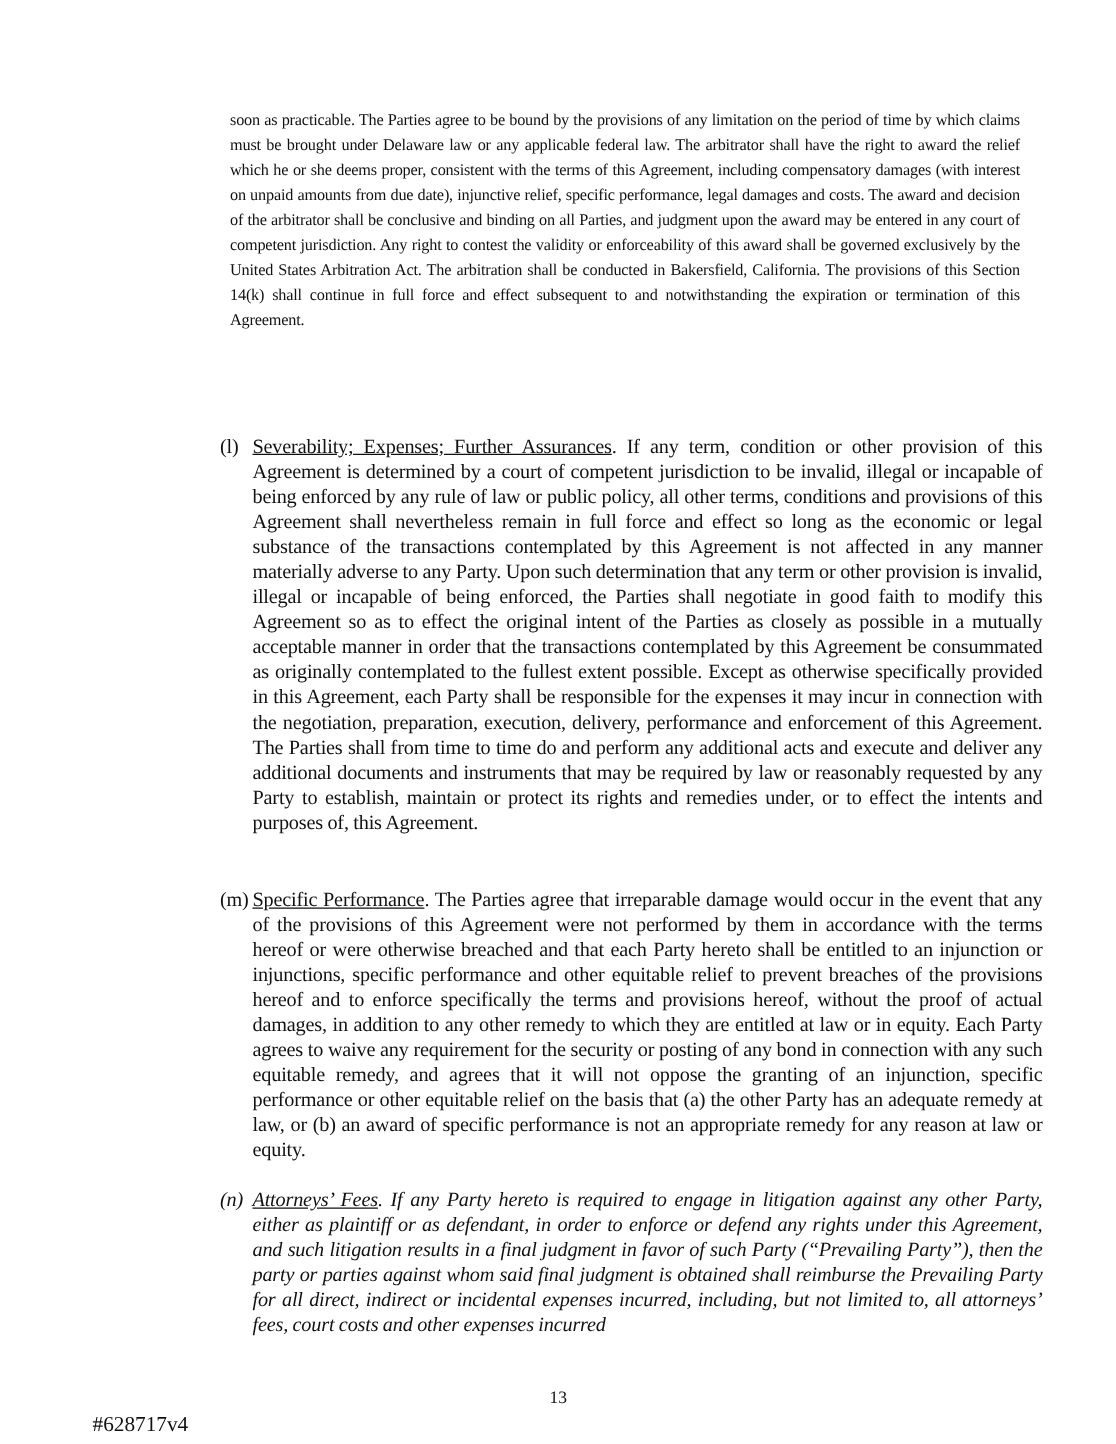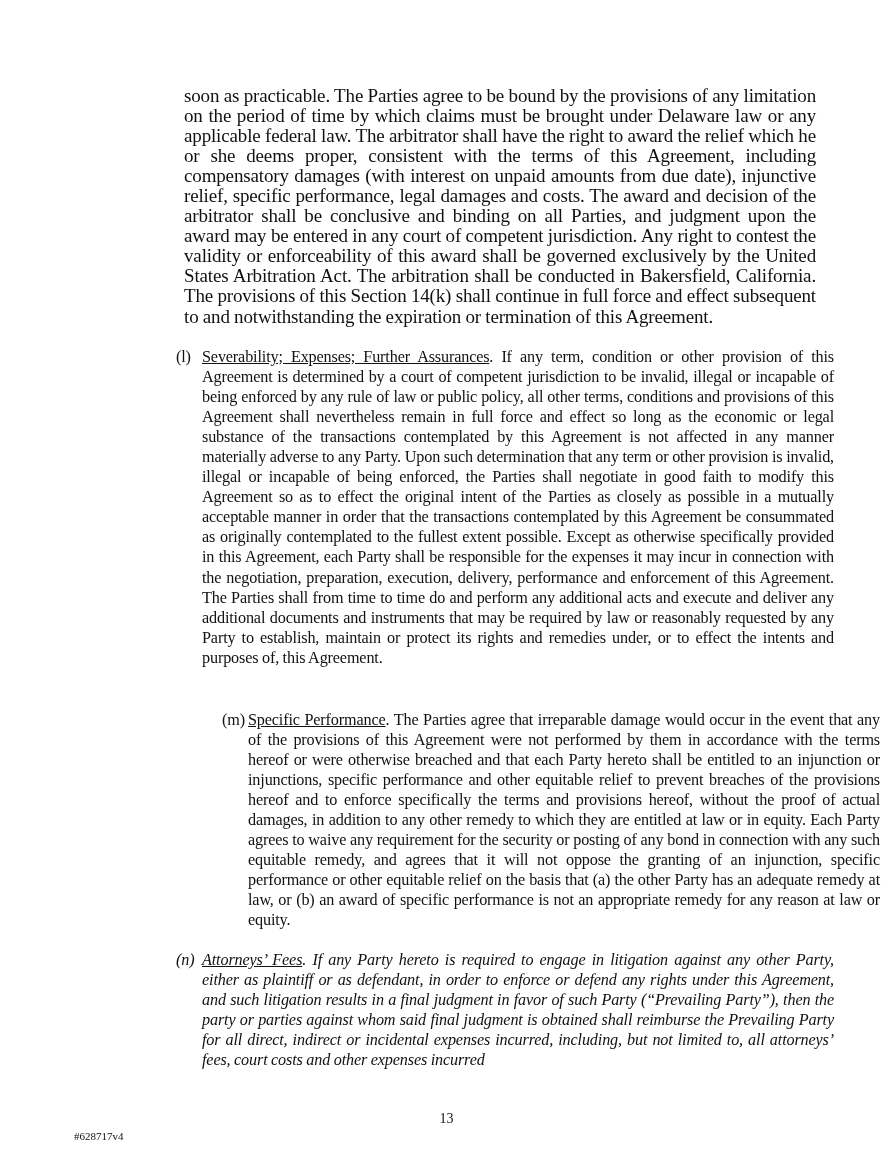--- a/index.html
+++ b/index.html
@@ -1,43 +1,43 @@
 <!DOCTYPE html>
 <html><head>
   <meta charset="utf-8">
   <style>
     html, body { margin: 0; padding: 0; background: #ffffff; }
     body { width: 893px; height: 1155px; position: relative; overflow: hidden;
       font-family: "Liberation Serif", "DejaVu Serif", serif; color: #111; }
     .page { position: absolute; left: 0; top: 0; width: 893px; height: 1155px; }
-    .para { position: absolute; left: 184px; width: 632px; font-size: 19px; line-height: 20.05px;
+    .para { position: absolute; left: 184px; width: 632px; font-size: 13px; line-height: 20.05px;
       text-align: justify; letter-spacing: -0.15px; word-spacing: -0.3px; }
     .item { position: absolute; left: 176px; width: 658px; font-size: 16.2px; line-height: 20.05px;
       text-align: justify; letter-spacing: -0.15px; word-spacing: -0.3px; }
     .item .body { display: block; padding-left: 26px; text-indent: -26px; }
     .marker { display: inline-block; width: 26px; text-indent: 0; }
     .marker.m { width: 26px; }
     .heading { text-decoration: underline; }
     .footer-page { position: absolute; left: 0; width: 893px; top: 1111px; text-align: center; font-size: 14px; }
-    .footer-doc { position: absolute; left: 74px; top: 1130px; font-size: 11px; }
+    .footer-doc { position: absolute; left: 74px; top: 1130px; font-size: 17px; }
   </style>
 </head>
 <body>
 
 <div class="page">
 
   <div class="para" style="top:86px;">soon as practicable. The Parties agree to be bound by the provisions of any limitation on the period of time by which claims must be brought under Delaware law or any applicable federal law. The arbitrator shall have the right to award the relief which he or she deems proper, consistent with the terms of this Agreement, including compensatory damages (with interest on unpaid amounts from due date), injunctive relief, specific performance, legal damages and costs. The award and decision of the arbitrator shall be conclusive and binding on all Parties, and judgment upon the award may be entered in any court of competent jurisdiction. Any right to contest the validity or enforceability of this award shall be governed exclusively by the United States Arbitration Act. The arbitration shall be conducted in Bakersfield, California. The provisions of this Section 14(k) shall continue in full force and effect subsequent to and notwithstanding the expiration or termination of this Agreement.</div>
 
   <div class="item" style="top:347px;">
     <span class="body">
       <span class="marker">(l)</span><span class="heading">Severability; Expenses; Further Assurances</span><span>. If any term, condition or other provision of this Agreement is determined by a court of competent jurisdiction to be invalid, illegal or incapable of being enforced by any rule of law or public policy, all other terms, conditions and provisions of this Agreement shall nevertheless remain in full force and effect so long as the economic or legal substance of the transactions contemplated by this Agreement is not affected in any manner materially adverse to any Party. Upon such determination that any term or other provision is invalid, illegal or incapable of being enforced, the Parties shall negotiate in good faith to modify this Agreement so as to effect the original intent of the Parties as closely as possible in a mutually acceptable manner in order that the transactions contemplated by this Agreement be consummated as originally contemplated to the fullest extent possible. Except as otherwise specifically provided in this Agreement, each Party shall be responsible for the expenses it may incur in connection with the negotiation, preparation, execution, delivery, performance and enforcement of this Agreement. The Parties shall from time to time do and perform any additional acts and execute and deliver any additional documents and instruments that may be required by law or reasonably requested by any Party to establish, maintain or protect its rights and remedies under, or to effect the intents and purposes of, this Agreement.</span>
     </span>
   </div>
 
-  <div class="item" style="top:710px;margin-left:46px;">
+  <div class="item" style="top:710px;">
     <span class="body">
       <span class="marker m">(m)</span><span class="heading">Specific Performance</span><span>. The Parties agree that irreparable damage would occur in the event that any of the provisions of this Agreement were not performed by them in accordance with the terms hereof or were otherwise breached and that each Party hereto shall be entitled to an injunction or injunctions, specific performance and other equitable relief to prevent breaches of the provisions hereof and to enforce specifically the terms and provisions hereof, without the proof of actual damages, in addition to any other remedy to which they are entitled at law or in equity. Each Party agrees to waive any requirement for the security or posting of any bond in connection with any such equitable remedy, and agrees that it will not oppose the granting of an injunction, specific performance or other equitable relief on the basis that (a) the other Party has an adequate remedy at law, or (b) an award of specific performance is not an appropriate remedy for any reason at law or equity.</span>
     </span>
   </div>
 
   <div class="item" style="top:950px;font-style:italic;">
     <span class="body">
       <span class="marker">(n)</span><span class="heading">Attorneys’ Fees</span><span>. If any Party hereto is required to engage in litigation against any other Party, either as plaintiff or as defendant, in order to enforce or defend any rights under this Agreement, and such litigation results in a final judgment in favor of such Party (“Prevailing Party”), then the party or parties against whom said final judgment is obtained shall reimburse the Prevailing Party for all direct, indirect or incidental expenses incurred, including, but not limited to, all attorneys’ fees, court costs and other expenses incurred</span>
     </span>
   </div>

